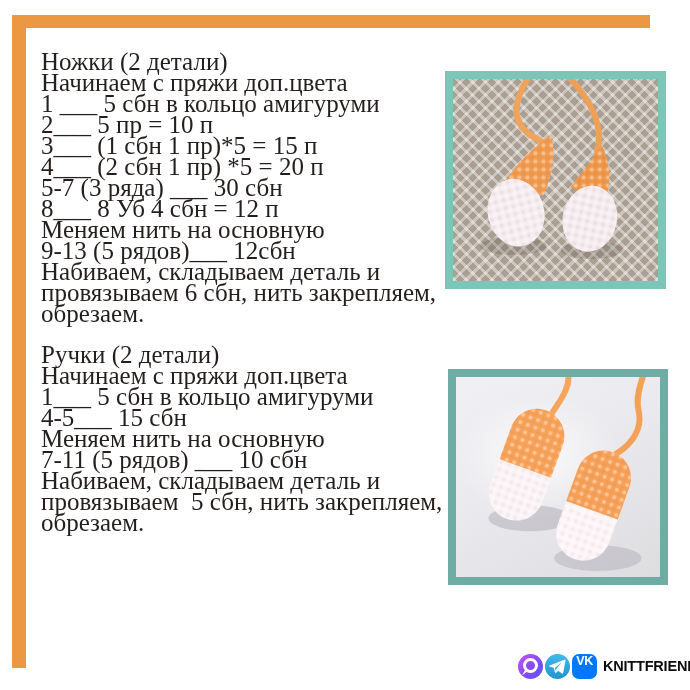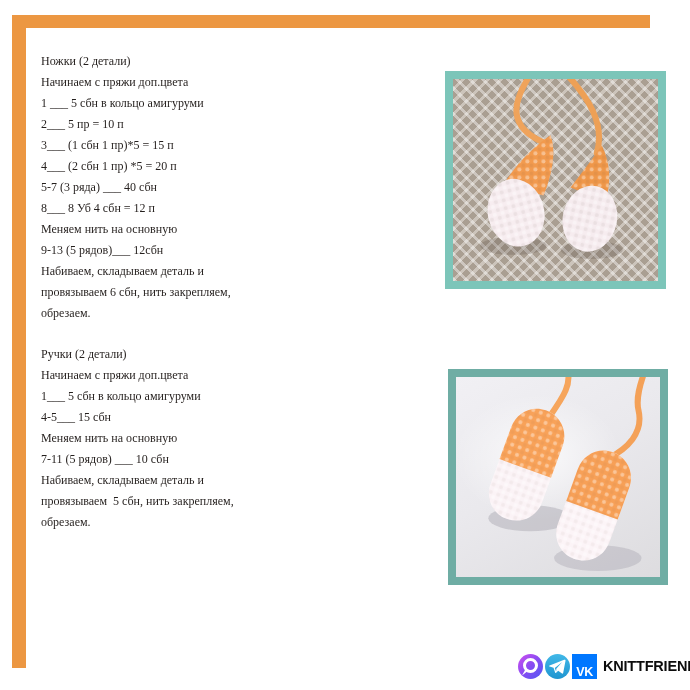--- a/index.html
+++ b/index.html
@@ -3,21 +3,21 @@
 <meta charset="utf-8">
 <style>
   html,body{margin:0;padding:0;background:#ffffff;}
   .canvas{
     position:relative;width:690px;height:690px;background:#ffffff;
     overflow:hidden;font-family:"Liberation Serif", serif;
   }
   .frame-top{position:absolute;left:12px;top:15px;width:638px;height:13px;background:#ec9742;}
   .frame-left{position:absolute;left:12px;top:15px;width:14px;height:653px;background:#ec9742;}
 
-  .text-block{position:absolute;left:41px;width:372px;color:#241f1d;font-size:12px;line-height:21px;}
+  .text-block{position:absolute;left:41px;width:372px;color:#241f1d;font-size:25px;line-height:21px;}
   .block-1{top:51px;}
   .block-2{top:344px;}
   .line{white-space:pre;}
 
   .photo{position:absolute;box-sizing:border-box;}
   .photo-1{left:405px;top:55px;width:221px;height:218px;border:8px solid #7cc5b9;}
   .photo-2{left:408px;top:353px;width:220px;height:216px;border:8px solid #6fada4;}
   .photo .inner{position:relative;width:100%;height:100%;overflow:hidden;}
   .photo-1 .inner{
     background-color:#b6ab9e;
@@ -42,21 +42,21 @@
     content:"";position:absolute;left:5px;top:4px;width:15px;height:15px;
     border:3.2px solid #ffffff;border-radius:50%;box-sizing:border-box;
   }
   .icon.messenger::after{
     content:"";position:absolute;left:4px;bottom:3px;width:7px;height:7px;background:#ffffff;
     clip-path:polygon(0 100%, 100% 20%, 55% 0);
   }
   .icon.telegram{border-radius:50%;background:linear-gradient(180deg,#41b8e8,#1f95d0);}
   .icon.telegram svg{position:absolute;left:0;top:0;width:100%;height:100%;}
   .icon.vk{
-    border-radius:0;background:#0077ff;color:#fff;display:flex;align-items:flex-end;justify-content:center;
+    border-radius:7px;background:#0077ff;color:#fff;display:flex;align-items:flex-start;justify-content:center;
     font-family:"Liberation Sans", sans-serif;font-weight:700;font-size:12.5px;letter-spacing:-0.5px;
   }
   .brand{
     margin-left:4px;font-family:"Liberation Sans", sans-serif;font-weight:700;
     font-size:14.5px;letter-spacing:-0.2px;color:#0c0c0c;white-space:nowrap;
   }
 </style>
 </head>
 <body>
 
@@ -64,21 +64,21 @@
   <div class="frame-top"></div>
   <div class="frame-left"></div>
 
   <section class="text-block block-1">
     <div class="line">Ножки (2 детали)</div>
     <div class="line">Начинаем с пряжи доп.цвета</div>
     <div class="line">1 ___ 5 сбн в кольцо амигуруми</div>
     <div class="line">2___ 5 пр = 10 п</div>
     <div class="line">3___ (1 сбн 1 пр)*5 = 15 п</div>
     <div class="line">4___ (2 сбн 1 пр) *5 = 20 п</div>
-    <div class="line">5-7 (3 ряда) ___ 40 сбн</div>
+    <div class="line">5-7 (3 ряда) ___ 30 сбн</div>
     <div class="line">8___ 8 Уб 4 сбн = 12 п</div>
     <div class="line">Меняем нить на основную</div>
     <div class="line">9-13 (5 рядов)___ 12сбн</div>
     <div class="line">Набиваем, складываем деталь и</div>
     <div class="line">провязываем 6 сбн, нить закрепляем,</div>
     <div class="line">обрезаем.</div>
   </section>
 
   <figure class="photo photo-1">
     <div class="inner">

